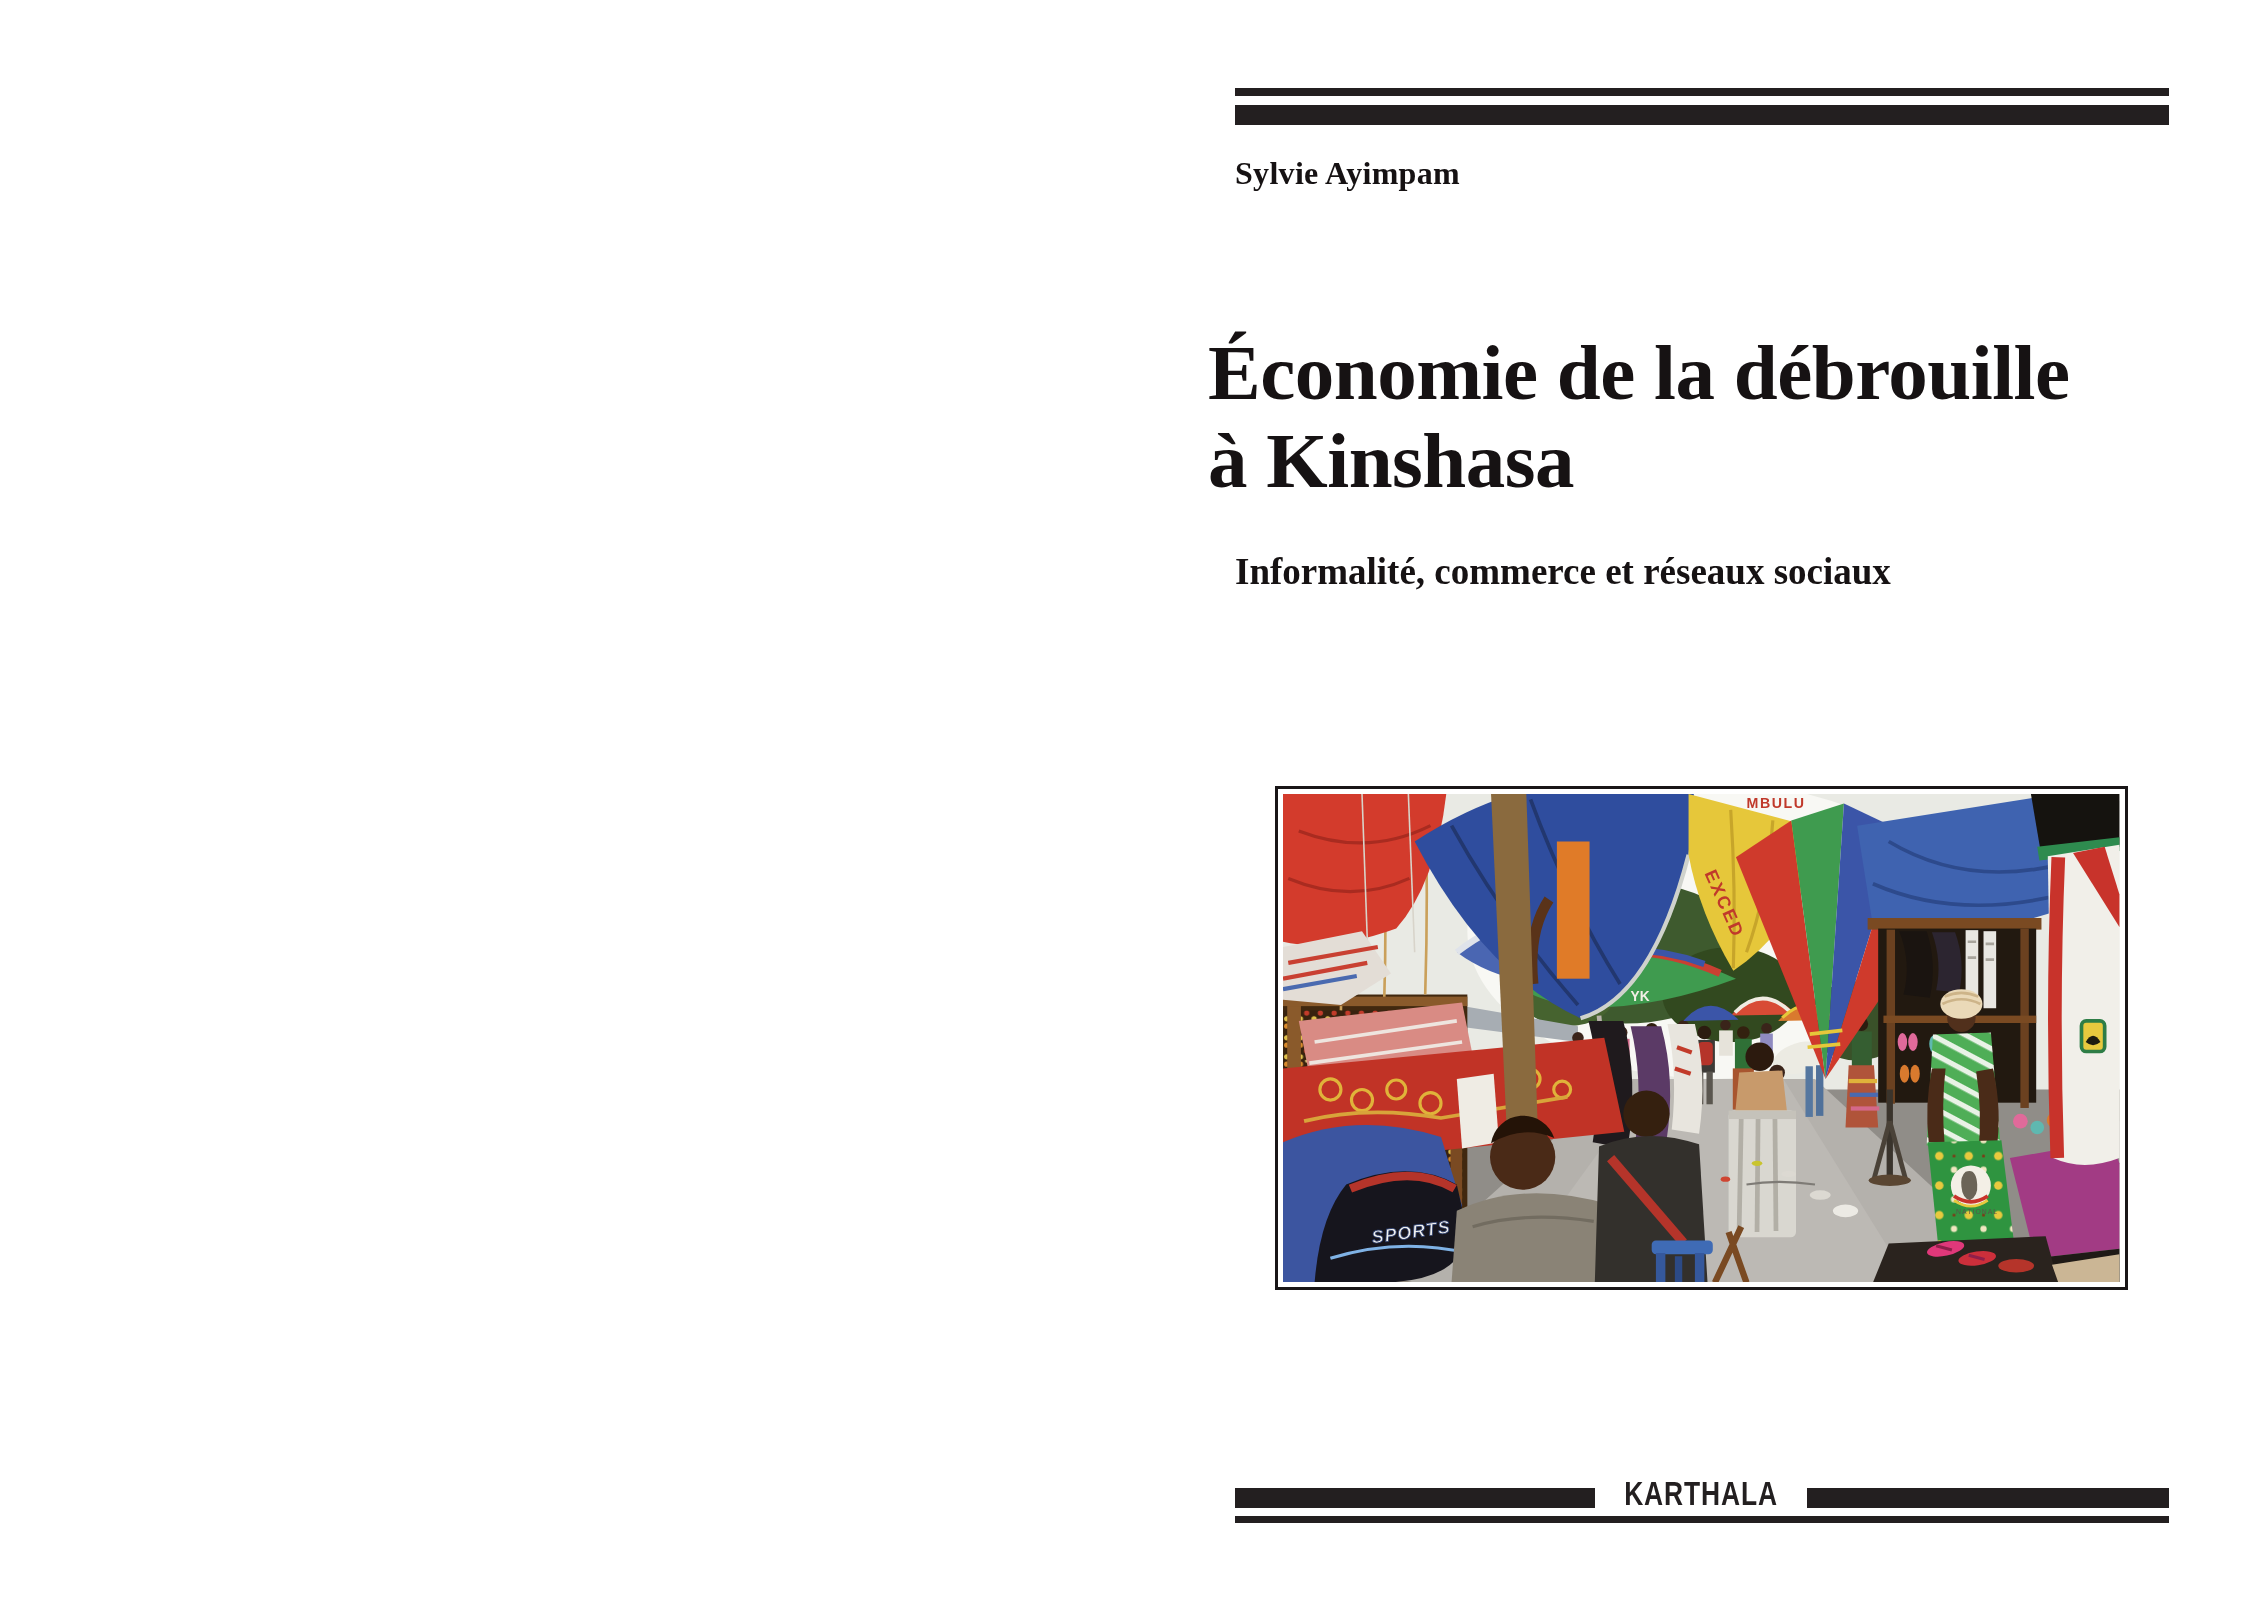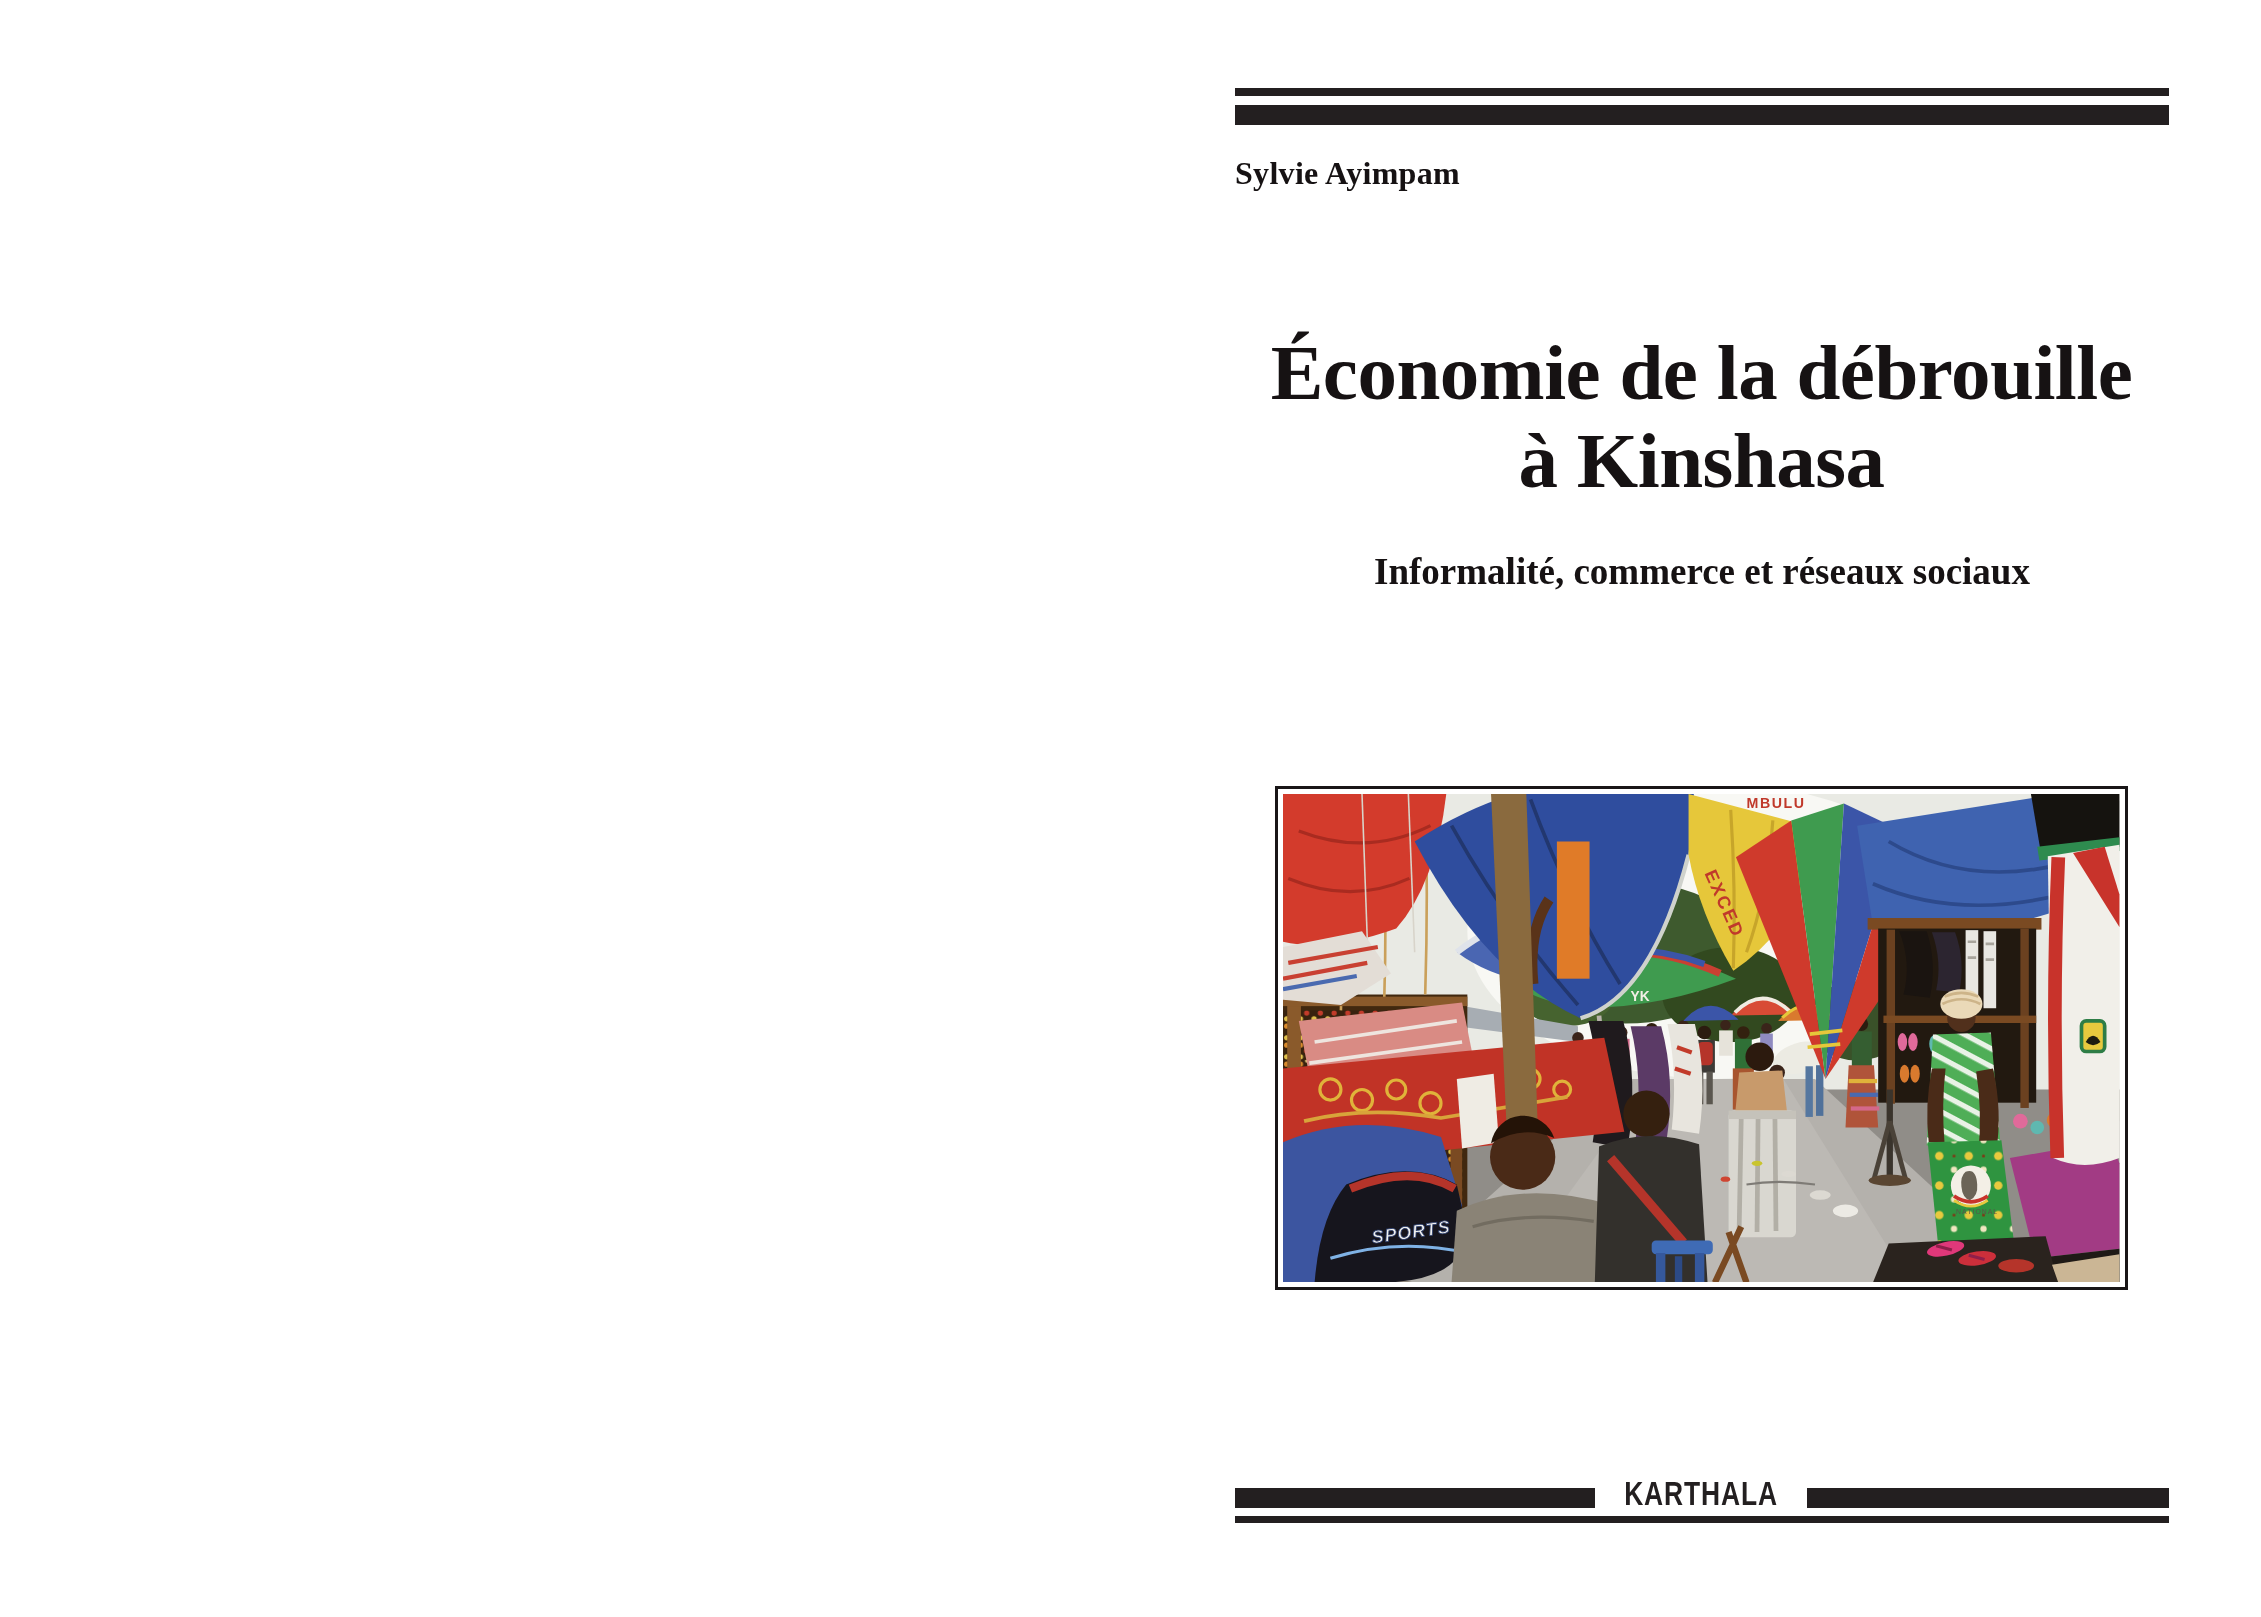--- a/index.html
+++ b/index.html
@@ -16,27 +16,27 @@
   #rule-top-thick{left:1235px;top:105px;width:934px;height:19.5px;}
   
   #author{
     left:1235px;top:157px;width:934px;height:34px;
     font-size:32px;font-weight:700;line-height:32px;text-align:left;
     letter-spacing:0.3px;
   }
   
   #title{
     left:1208px;top:329px;width:987px;
-    font-size:79px;font-weight:700;line-height:88px;text-align:center;
+    font-size:79px;font-weight:700;line-height:88px;
     letter-spacing:-0.5px;
   }
   
   #subtitle{
     left:1235px;top:553px;width:934px;
-    font-size:37px;font-weight:700;line-height:37px;text-align:center;
+    font-size:37px;font-weight:700;line-height:37px;
   }
   
   #photo-frame{
     left:1275px;top:786px;width:853px;height:504px;
     border:3.2px solid #191617;background:#ffffff;
     padding:4.7px 5.3px;box-sizing:border-box;
   }
   #photo-frame svg{display:block;width:100%;height:100%;}
   
   #pub-bar-left{left:1235px;top:1488px;width:360px;height:19.5px;}

